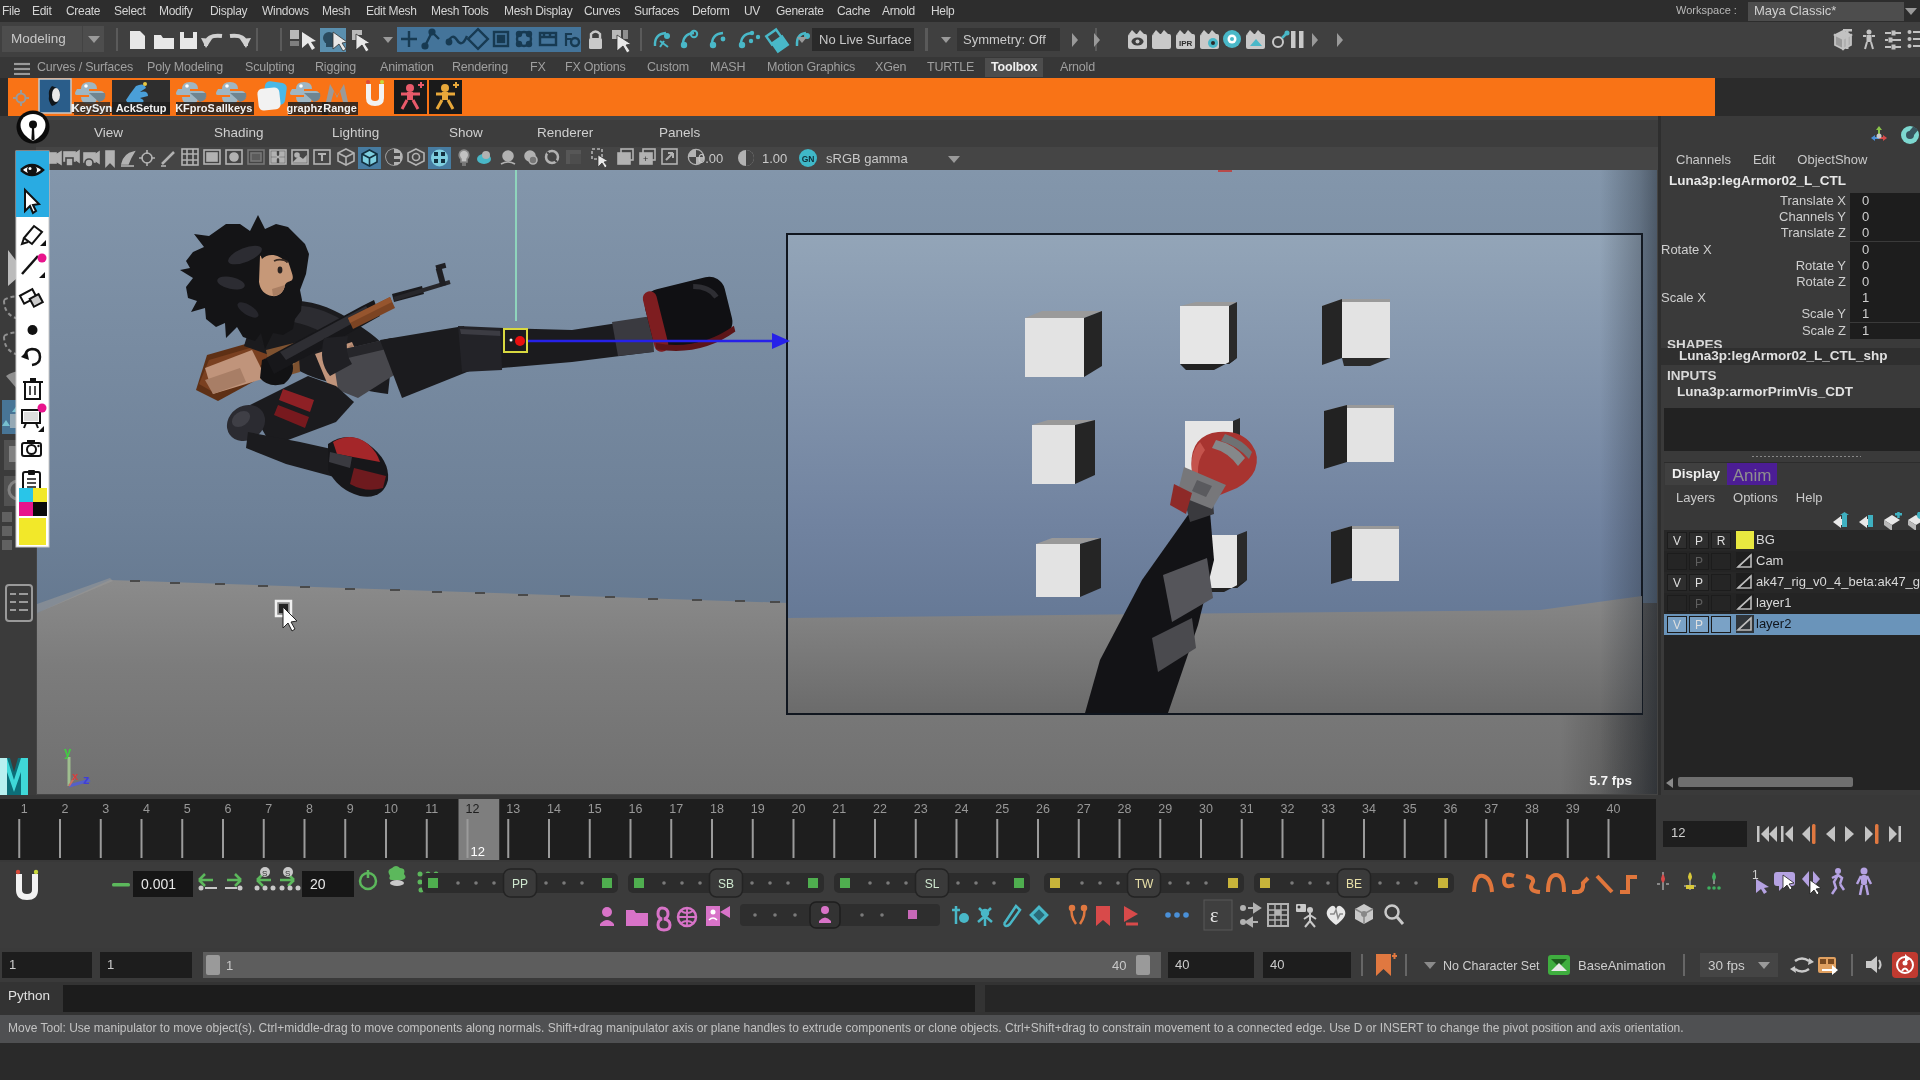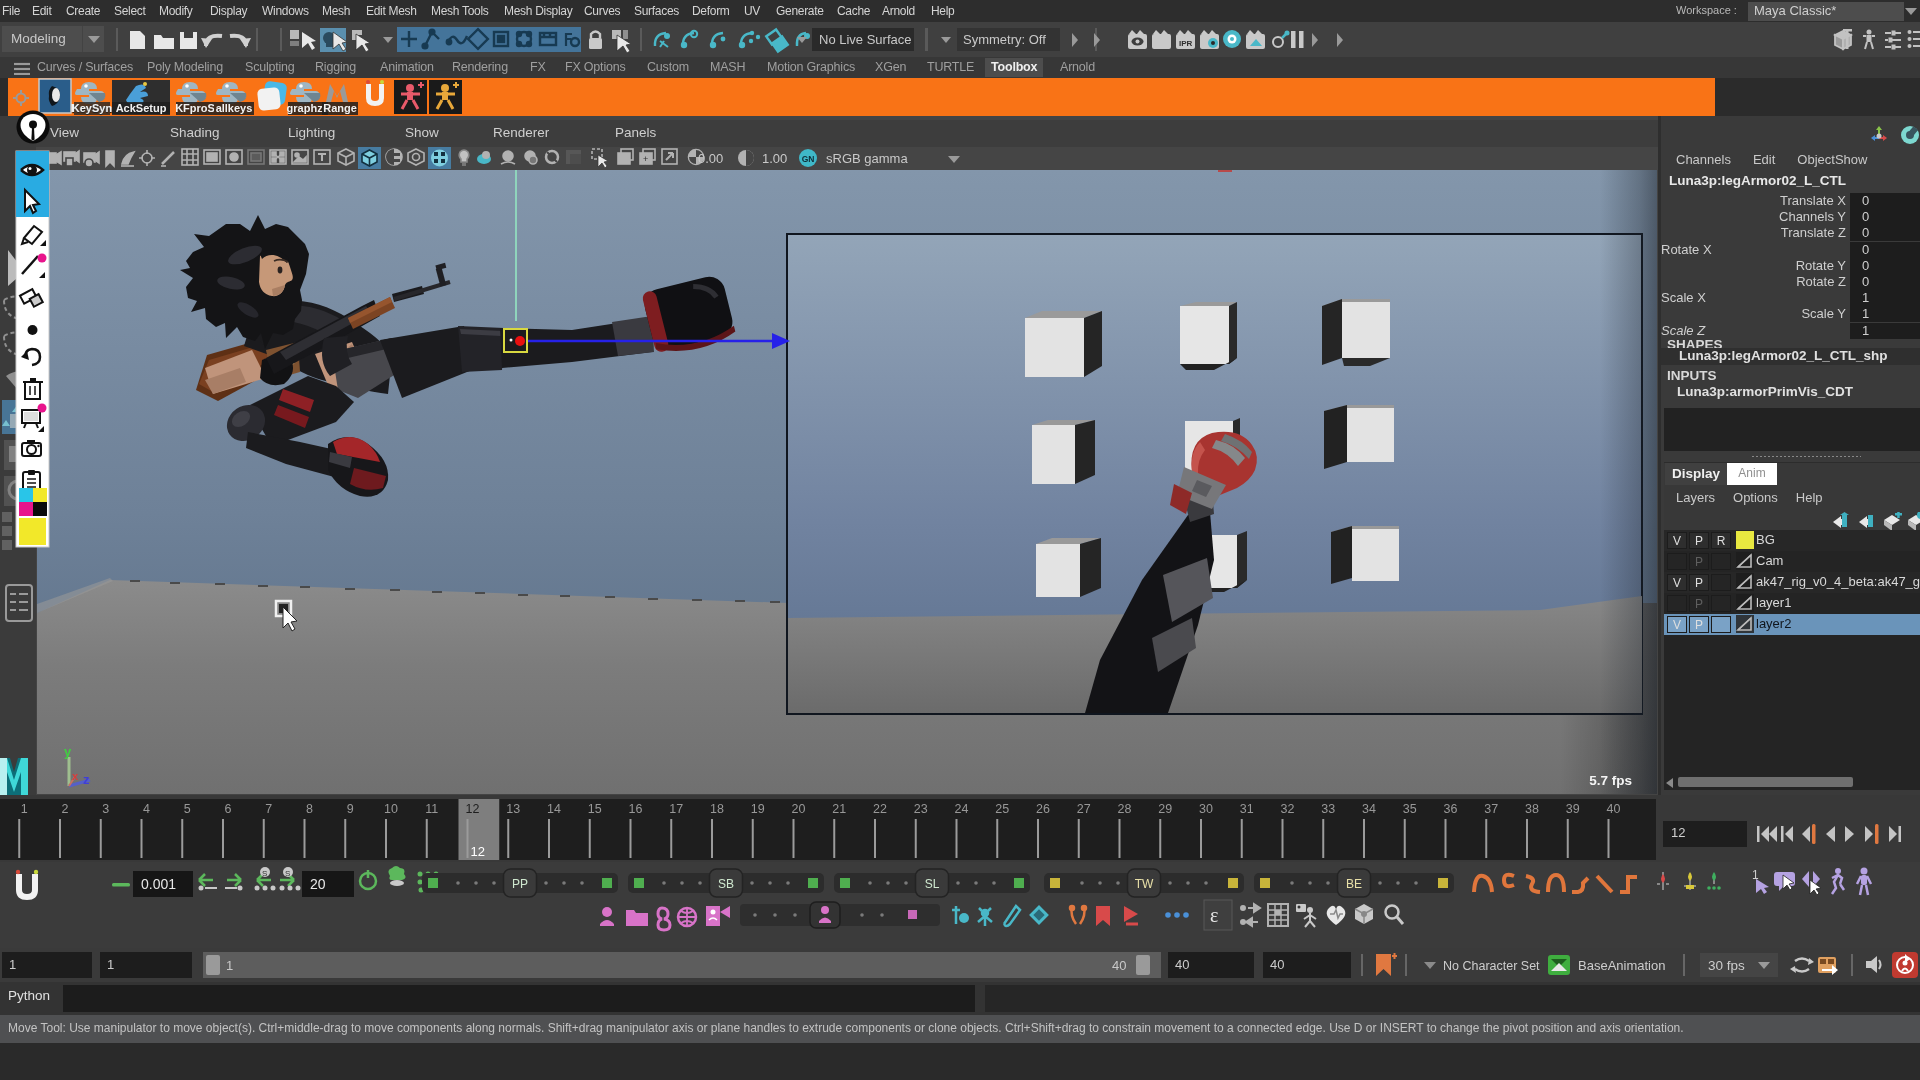--- a/index.html
+++ b/index.html
@@ -35,21 +35,21 @@
 
 #shelf { position:absolute; top:78px; left:8px; width:1707px; height:38px; background:#f97316; }
 
 
 #toolbox { position:absolute; top:116px; left:0; width:36px; height:679px; background:#3b3b3b; }
 
 
 #vp { position:absolute; top:116px; left:36px; width:1622px; height:679px; background:#444; }
 #vpmenu { position:absolute; top:4px; left:0; width:100%; height:27px; background:#3d3d3d;
   color:#cfcfcf; font-size:13.5px; }
-#vpmenu span { position:absolute; top:5px; }
+#vpmenu span { position:absolute; top:5px;margin-left:44px; }
 #vpicons { position:absolute; top:31px; left:0; width:100%; height:23px; background:#454545; }
 #vpcanvas { position:absolute; top:54px; left:1px; width:1620px; height:624px; }
 
 
 #rpanel { position:absolute; top:116px; left:1658px; width:262px; height:679px; background:#3a3a3a;
   border-left:3px solid #2e2e2e; }
 
 
 #timeline { position:absolute; top:795px; left:0; width:1920px; height:67px; background:#383838; }
 #ruler { position:absolute; top:4px; left:0; width:1656px; height:61px; background:#1e1e1e; }
@@ -924,34 +924,34 @@
         <div class="abs" style="top:125.6px;left:0;width:185px;height:16px;color:#cfcfcf;font-size:13px;">Rotate X</div>
         <div class="abs" style="top:125.6px;left:189px;width:73px;height:16px;background:#1d1d1d;color:#cfcfcf;font-size:13px;padding-left:12px;">0</div>
         <div class="abs" style="top:141.8px;left:0;width:185px;height:16px;color:#cfcfcf;font-size:13px;text-align:right;">Rotate Y</div>
         <div class="abs" style="top:141.8px;left:189px;width:73px;height:16px;background:#1d1d1d;color:#cfcfcf;font-size:13px;padding-left:12px;">0</div>
         <div class="abs" style="top:158px;left:0;width:185px;height:16px;color:#cfcfcf;font-size:13px;text-align:right;">Rotate Z</div>
         <div class="abs" style="top:158px;left:189px;width:73px;height:16px;background:#1d1d1d;color:#cfcfcf;font-size:13px;padding-left:12px;">0</div>
         <div class="abs" style="top:174.2px;left:0;width:185px;height:16px;color:#cfcfcf;font-size:13px;text-align:left;">Scale X</div>
         <div class="abs" style="top:174.2px;left:189px;width:73px;height:16px;background:#1d1d1d;color:#cfcfcf;font-size:13px;padding-left:12px;">1</div>
         <div class="abs" style="top:190.39999999999998px;left:0;width:185px;height:16px;color:#cfcfcf;font-size:13px;text-align:right;">Scale Y</div>
         <div class="abs" style="top:190.39999999999998px;left:189px;width:73px;height:16px;background:#1d1d1d;color:#cfcfcf;font-size:13px;padding-left:12px;">1</div>
-        <div class="abs" style="top:206.6px;left:0;width:185px;height:16px;color:#cfcfcf;font-size:13px;text-align:left;font-style:italic;">Scale Z</div>
+        <div class="abs" style="top:206.6px;left:0;width:185px;height:16px;color:#cfcfcf;font-size:13px;text-align:right;">Scale Z</div>
         <div class="abs" style="top:206.6px;left:189px;width:73px;height:16px;background:#1d1d1d;color:#cfcfcf;font-size:13px;padding-left:12px;">1</div>
       </div>
     <div class="abs" style="top:221px;left:6px;color:#d8d8d8;font-size:13.5px;font-weight:bold;">SHAPES</div>
     <div class="abs" style="top:232px;left:0px;width:262px;height:17px;background:#2f2f2f;"></div>
     <div class="abs" style="top:232px;left:18px;color:#e0e0e0;font-size:13.5px;font-weight:bold;">Luna3p:legArmor02_L_CTL_shp</div>
     <div class="abs" style="top:252px;left:6px;color:#d8d8d8;font-size:13.5px;font-weight:bold;">INPUTS</div>
     <div class="abs" style="top:268px;left:16px;color:#e0e0e0;font-size:13.5px;font-weight:bold;">Luna3p:armorPrimVis_CDT</div>
     <div class="abs" style="top:292px;left:3px;width:259px;height:43px;background:#222;"></div>
     <div class="abs" style="top:339px;left:90px;width:110px;height:3px;background-image:radial-gradient(circle, #888 1px, transparent 1px);background-size:4px 3px;"></div>
 
     <div class="abs" style="top:346px;left:3px;width:259px;height:90px;background:#383838;border-top:1px solid #2c2c2c;"></div>
     <div class="abs" style="top:347px;left:4px;width:62px;height:22px;background:#404040;color:#f0f0f0;font-size:13.5px;font-weight:bold;text-align:center;padding-top:3px;">Display</div>
-    <div class="abs" style="top:347px;left:66px;width:50px;height:22px;background:#ffffff;color:#8f8f8f;font-size:12px;text-align:center;padding-top:3px;">Anim</div>
+    <div class="abs" style="top:347px;left:66px;width:50px;height:22px;background:#4c1d95;color:#8f8f8f;font-size:17px;text-align:center;padding-top:3px;">Anim</div>
     <div class="abs" style="top:374px;left:15px;color:#c9c9c9;font-size:13px;">
       <span style="margin-right:18px">Layers</span><span style="margin-right:18px">Options</span><span>Help</span>
     </div>
 
     <svg class="abs" style="top:396px;left:170px;" width="92" height="20">
       <g>
         <polygon points="2,10 10,4 10,16" fill="#e8e8e8"></polygon>
           <rect x="10" y="7" width="5" height="6" fill="#e8e8e8"></rect>
         <rect x="11" y="3" width="5" height="12" fill="#3fb0c0"></rect>
           <polygon points="9,3 18,3 13.5,0" fill="#3fb0c0"></polygon>

